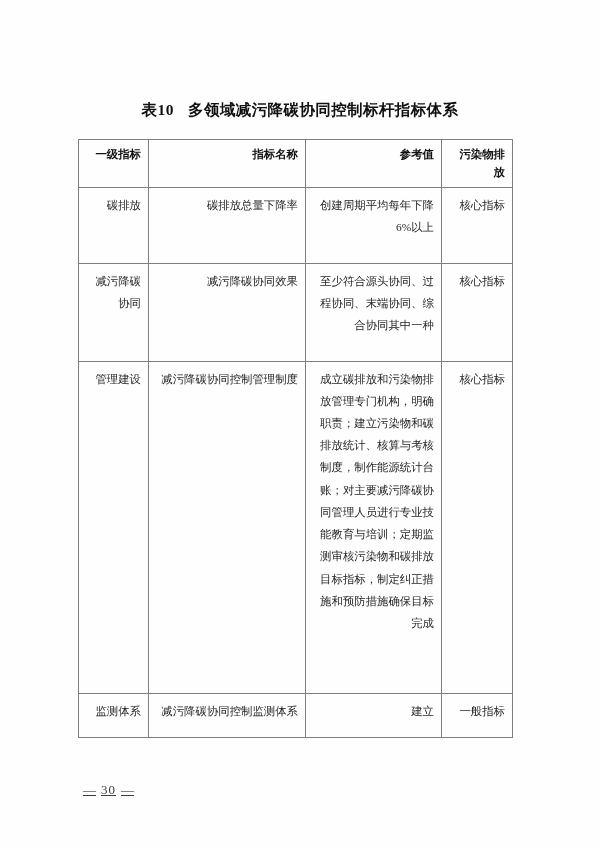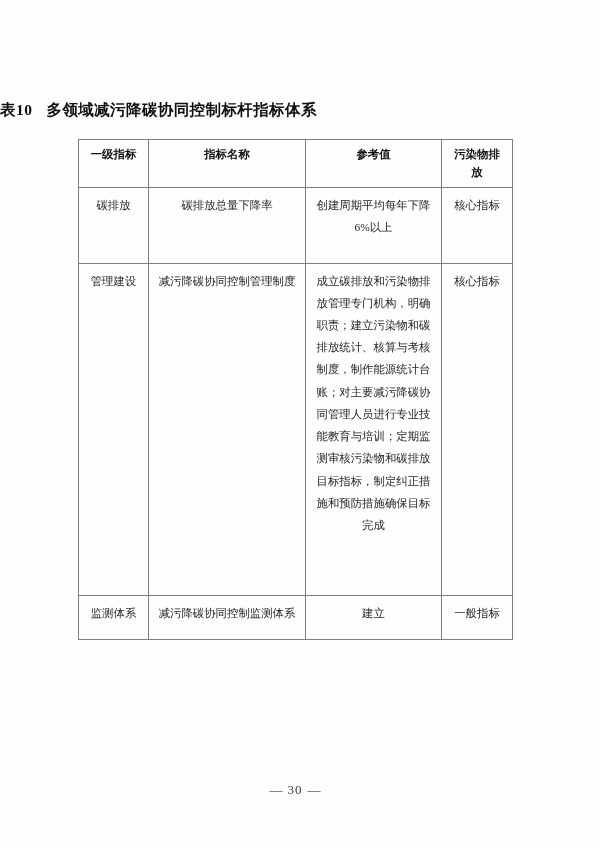--- a/index.html
+++ b/index.html
@@ -18,20 +18,21 @@
   .page {
     position: absolute;
     inset: 0;
     background: #fefefe;
   }
   .table-title {
     position: absolute;
     left: 0;
     right: 0;
     top: 100px;
+    text-align: center;
     font-size: 15.5px;
     font-weight: bold;
     letter-spacing: 0.4px;
     color: #111;
   }
   .table-title .tnum {
     letter-spacing: 0.5px;
   }
   .title-gap {
     display: inline-block;
@@ -42,21 +43,21 @@
     left: 78px;
     top: 139px;
     width: 434px;
     border-collapse: collapse;
     table-layout: fixed;
   }
   table.idx-table td, table.idx-table th {
     border: 1px solid #7e7e7e;
     padding: 6px 7px 7px 7px;
     vertical-align: top;
-    text-align: center;
+    text-align: right;
     font-size: 11.4px;
     line-height: 1.95;
     color: #1f1f1f;
     font-weight: normal;
   }
   table.idx-table thead th {
     font-weight: bold;
     height: 18px;
     padding-top: 5px;
     padding-bottom: 5px;
@@ -71,24 +72,25 @@
   .cell-tall { height: 62px; }
   .cell-med  { height: 30px; }
   .cell-big  { height: 318px; }
   .cell-row3 { height: 84px; }
 
   .page-number {
     position: absolute;
     left: 78px;
     top: 782px;
     width: 434px;
-    text-align: center;
+    text-align: left;
     font-size: 13px;
     color: #3a3a3a;
     letter-spacing: 1px;
+    text-decoration: underline;
   }
   .page-number .dash {
     letter-spacing: 0;
     padding: 0 5px;
   }
 </style>
 </head>
 <body>
 
 <div class="page">
@@ -113,20 +115,26 @@
       </tr>
     </thead>
     <tbody>
       <tr>
         <td class="cell-tall">碳排放</td>
         <td>碳排放总量下降率</td>
         <td>创建周期平均每年下降6%以上</td>
         <td>核心指标</td>
       </tr>
       <tr>
+        <td class="cell-row3">减污降碳协同</td>
+        <td>减污降碳协同效果</td>
+        <td>至少符合源头协同、过程协同、末端协同、综合协同其中一种</td>
+        <td>核心指标</td>
+      </tr>
+      <tr>
         <td class="cell-big">管理建设</td>
         <td>减污降碳协同控制管理制度</td>
         <td>成立碳排放和污染物排放管理专门机构，明确职责；建立污染物和碳排放统计、核算与考核制度，制作能源统计台账；对主要减污降碳协同管理人员进行专业技能教育与培训；定期监测审核污染物和碳排放目标指标，制定纠正措施和预防措施确保目标完成</td>
         <td>核心指标</td>
       </tr>
       <tr>
         <td class="cell-med">监测体系</td>
         <td>减污降碳协同控制监测体系</td>
         <td>建立</td>
         <td>一般指标</td>

